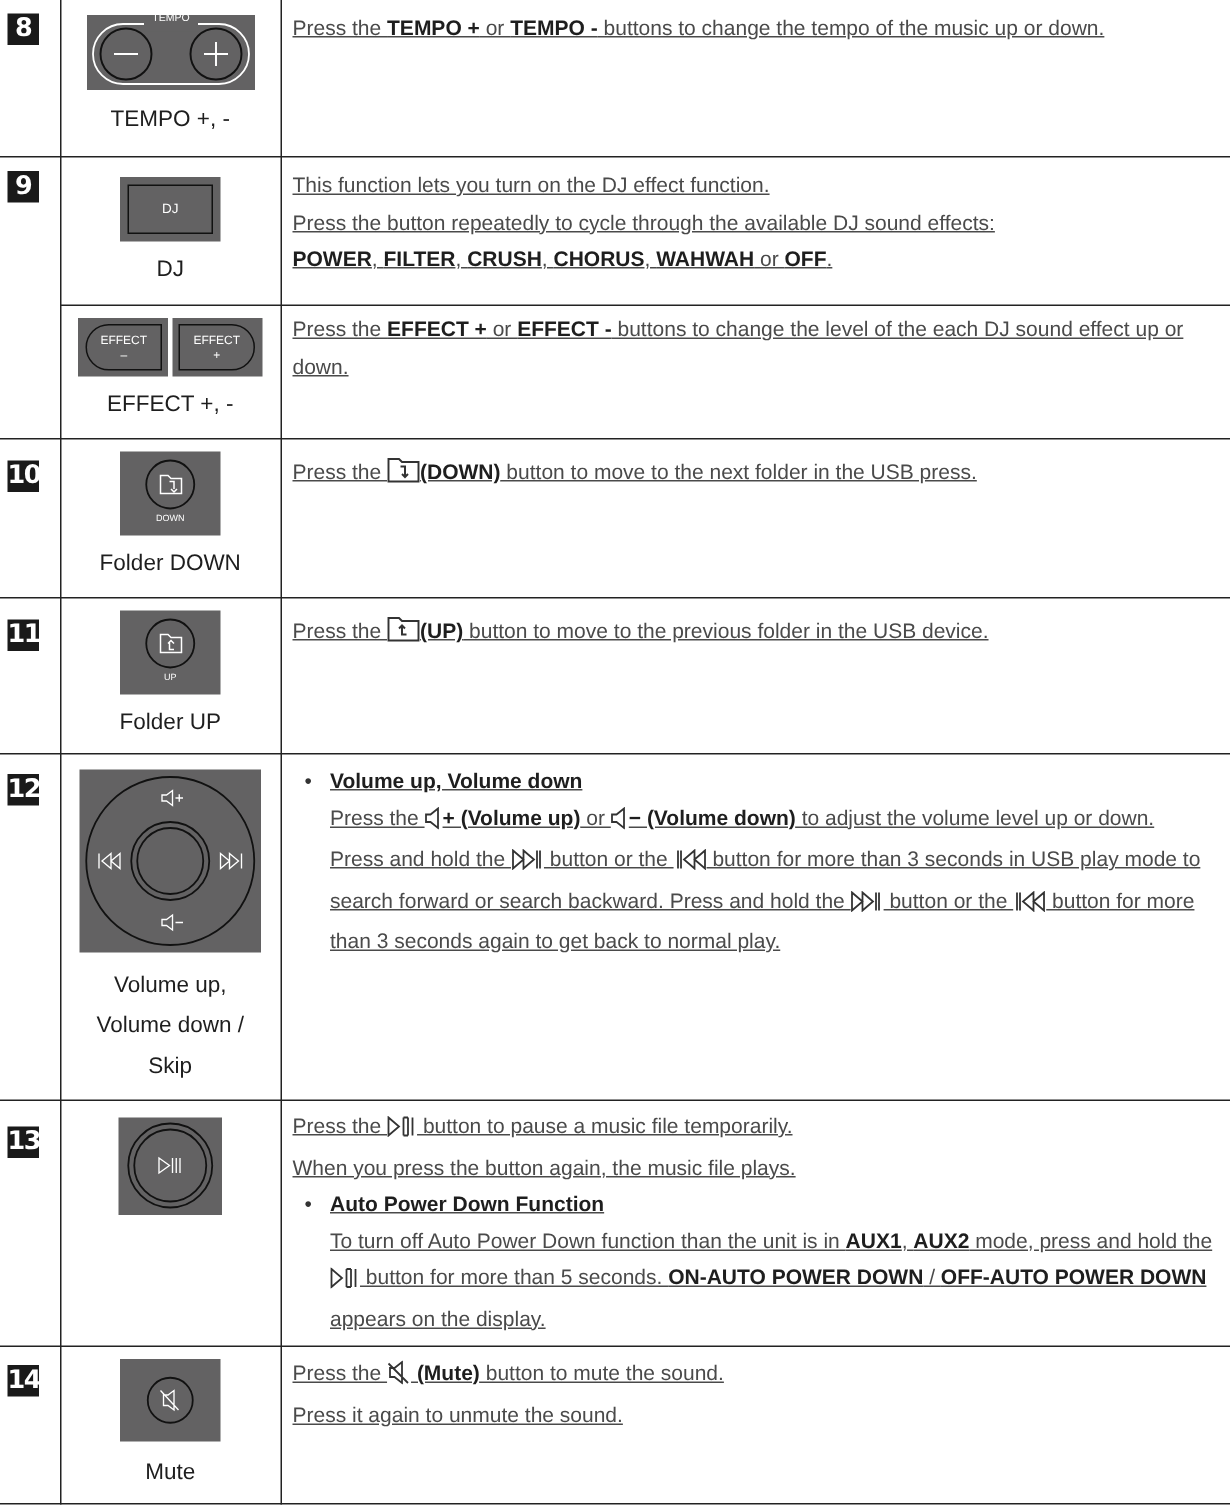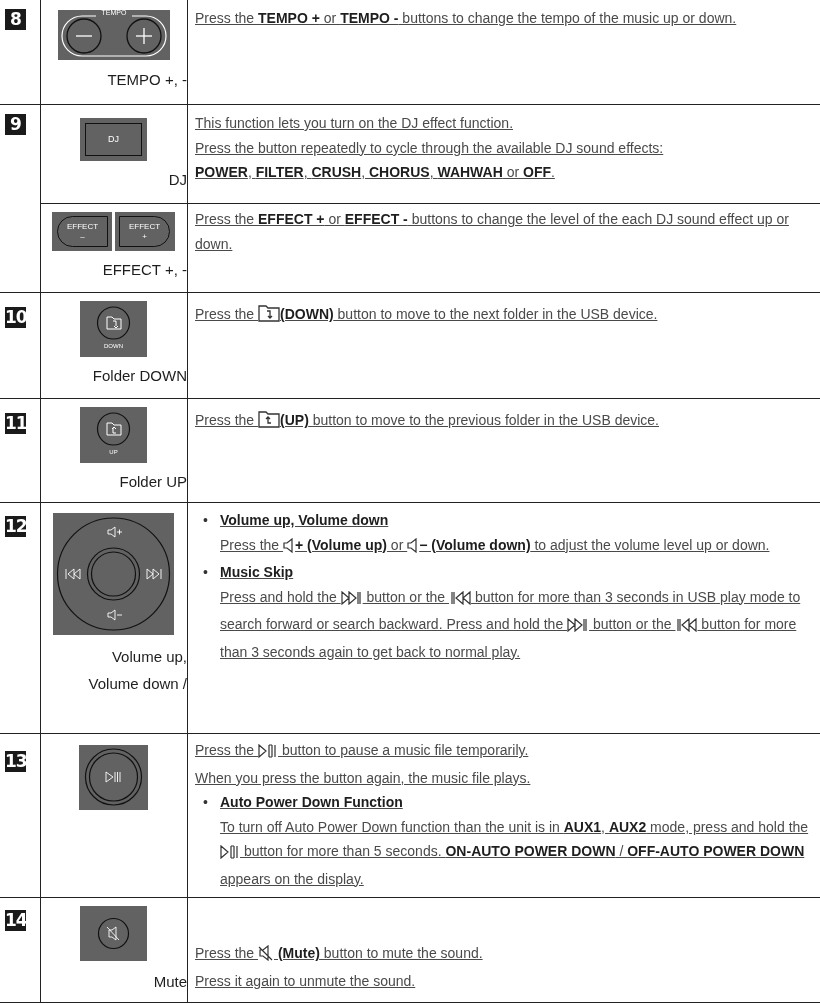--- a/index.html
+++ b/index.html
@@ -5,21 +5,21 @@
   * { box-sizing: border-box; margin: 0; padding: 0; }
   html, body { width: 820px; height: 1004px; background: #ffffff; overflow: hidden; }
   body { font-family: "Liberation Sans", "DejaVu Sans", sans-serif; color: #3a3a3a; font-size: 14px; }
   .tbl { position: absolute; left: 0; top: 0; width: 820px; height: 1003px; }
   .row { position: absolute; left: 0; width: 820px; border-top: 1.5px solid #222; }
   .row.last { border-bottom: 1.5px solid #222; }
   .vline { position: absolute; top: 0; width: 0; border-left: 1.5px solid #222; }
   .num { position: absolute; left: 5px; width: 21px; height: 21px; background: #1a1a1a; color: #fff;
          font-family: "DejaVu Sans", sans-serif; font-weight: bold; font-size: 17px; line-height: 21px; text-align: center;
          letter-spacing: -1px; }
-  .cap { position: absolute; left: 40px; width: 147px; text-align: right; font-size: 15px; color: #1e1e1e; line-height: 27px; }
+  .cap { position: absolute; left: 40px; width: 147px; text-align: center; font-size: 15px; color: #1e1e1e; line-height: 27px; }
   .desc { position: absolute; left: 195px; width: 620px; font-size: 14px; line-height: 24.5px; color: #4a4a4a; text-decoration: underline; }
   .desc b { color: #1e1e1e; font-weight: bold; }
   .bul { position: relative; padding-left: 25px; }
   .bul::before { content: "•"; position: absolute; left: 8px; color: #333; }
   .ind { padding-left: 25px; }
   .dev { position: absolute; background: #636263; }
   .gl { display: inline-block; vertical-align: -3px; }
 </style>
 </head>
 <body>
@@ -84,21 +84,21 @@
       <path d="M27 16 h5 l2 2 h7 v10 h-14 z" fill="none" stroke="#fff" stroke-width="1"></path>
       <path d="M33 20 h3 v5 M34 25 l2 2 l2 -2" fill="none" stroke="#fff" stroke-width="1"></path>
     </svg>
     <span style="position:absolute;left:0;width:67px;top:42px;text-align:center;font-size:6px;color:#fff">DOWN</span>
   </div>
   <div class="cap" style="top:362px">Folder DOWN</div>
   <div class="desc" style="top:302px">
     <div><span>Press the </span><span class="gl"><svg width="22" height="17" viewBox="0 0 22 17">
             <path d="M1 1 h7 l2 2 h11 v13 h-20 z" fill="none" stroke="#333" stroke-width="1.3"></path>
             <path d="M9 6 h3 v6 M10 11 l2 2 l2 -2" fill="none" stroke="#333" stroke-width="1.3"></path>
-          </svg></span><b>(DOWN)</b><span> button to move to the next folder in the USB device.</span></div>
+          </svg></span><b>(DOWN)</b><span> button to move to the next folder in the USB press.</span></div>
   </div>
 
   <div class="row" style="top:398px;height:104px"></div>
   <div class="num" style="top:413px">11</div>
   <div class="dev" style="left:80px;top:407px;width:67px;height:56px">
     <svg width="67" height="56" viewBox="0 0 67 56">
       <circle cx="33.5" cy="22" r="16" fill="none" stroke="#111" stroke-width="1.2"></circle>
       <path d="M27 16 h5 l2 2 h7 v10 h-14 z" fill="none" stroke="#fff" stroke-width="1"></path>
       <path d="M36 26 h-3 v-5 M32 22 l2 -2 l2 2" fill="none" stroke="#fff" stroke-width="1"></path>
     </svg>
@@ -125,29 +125,29 @@
         <path d="M55 100 h3 l4 -3 v10 l-4 -3 h-3 z"></path>
           <path d="M64 102 h5"></path>
         <path d="M13 56 v10 M21 56 l-6 5 l6 5 z M27 56 l-6 5 l6 5 z"></path>
         <path d="M94 56 l6 5 l-6 5 z M100 56 l6 5 l-6 5 z M108 56 v10"></path>
       </g>
     </svg>
   </div>
   <div class="cap" style="top:643px">
     <div>Volume up,</div>
     <div>Volume down /</div>
+    <div>Skip</div>
   </div>
   <div class="desc" style="top:508px">
     <div class="bul"><b>Volume up, Volume down</b></div>
     <div class="ind"><span>Press the </span><span class="gl"><svg width="12" height="15" viewBox="0 0 12 15">
             <path d="M1 5 h3 l5 -4 v13 l-5 -4 h-3 z" fill="none" stroke="#333" stroke-width="1.2"></path>
           </svg></span><b>+ (Volume up)</b><span> or </span><span class="gl"><svg width="12" height="15" viewBox="0 0 12 15">
             <path d="M1 5 h3 l5 -4 v13 l-5 -4 h-3 z" fill="none" stroke="#333" stroke-width="1.2"></path>
           </svg></span><b>− (Volume down)</b><span> to adjust the volume level up or down.</span></div>
-    <div class="bul"><b>Music Skip</b></div>
     <div class="ind"><span>Press and hold the </span><span class="gl"><svg width="22" height="14" viewBox="0 0 22 14">
             <path d="M1 1 l7 6 l-7 6 z M8 1 l7 6 l-7 6 z M17 1 v12 M19 1 v12" fill="none" stroke="#333" stroke-width="1.2"></path>
           </svg></span><span> button or the </span><span class="gl"><svg width="22" height="14" viewBox="0 0 22 14">
             <path d="M3 1 v12 M5 1 v12 M14 1 l-7 6 l7 6 z M21 1 l-7 6 l7 6 z" fill="none" stroke="#333" stroke-width="1.2"></path>
           </svg></span><span> button for more than 3 seconds in USB play mode to search forward or search backward. Press and hold the </span><span class="gl"><svg width="22" height="14" viewBox="0 0 22 14">
             <path d="M1 1 l7 6 l-7 6 z M8 1 l7 6 l-7 6 z M17 1 v12 M19 1 v12" fill="none" stroke="#333" stroke-width="1.2"></path>
           </svg></span><span> button or the </span><span class="gl"><svg width="22" height="14" viewBox="0 0 22 14">
             <path d="M3 1 v12 M5 1 v12 M14 1 l-7 6 l7 6 z M21 1 l-7 6 l7 6 z" fill="none" stroke="#333" stroke-width="1.2"></path>
           </svg></span><span> button for more than 3 seconds again to get back to normal play.</span></div>
   </div>
@@ -174,20 +174,20 @@
 
   <div class="row last" style="top:897px;height:106px"></div>
   <div class="num" style="top:910px">14</div>
   <div class="dev" style="left:80px;top:906px;width:67px;height:55px">
     <svg width="67" height="55" viewBox="0 0 67 55">
       <circle cx="33.5" cy="27.5" r="15" fill="none" stroke="#111" stroke-width="1.2"></circle>
       <path d="M29 24 h3 l4 -3 v13 l-4 -3 h-3 z M27 21 l12 13" fill="none" stroke="#fff" stroke-width="0.9"></path>
     </svg>
   </div>
   <div class="cap" style="top:968px">Mute</div>
-  <div class="desc" style="top:941px">
+  <div class="desc" style="top:903px">
     <div><span>Press the </span><span class="gl"><svg width="16" height="16" viewBox="0 0 16 16">
             <path d="M2 5 h3 l5 -4 v14 l-5 -4 h-3 z M1 2 l13 13" fill="none" stroke="#333" stroke-width="1.2"></path>
           </svg></span><b> (Mute)</b><span> button to mute the sound.</span></div>
     <div>Press it again to unmute the sound.</div>
   </div>
 
 </div>
 
 </body></html>

